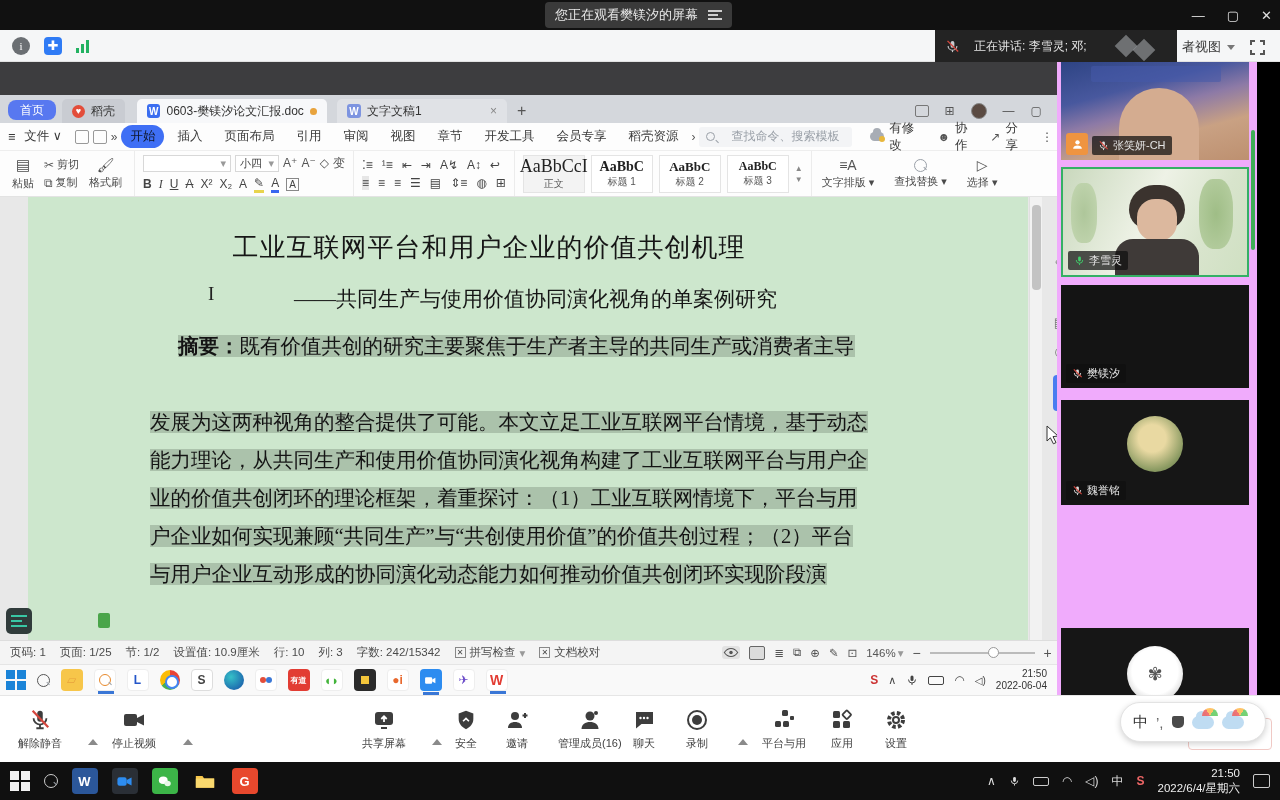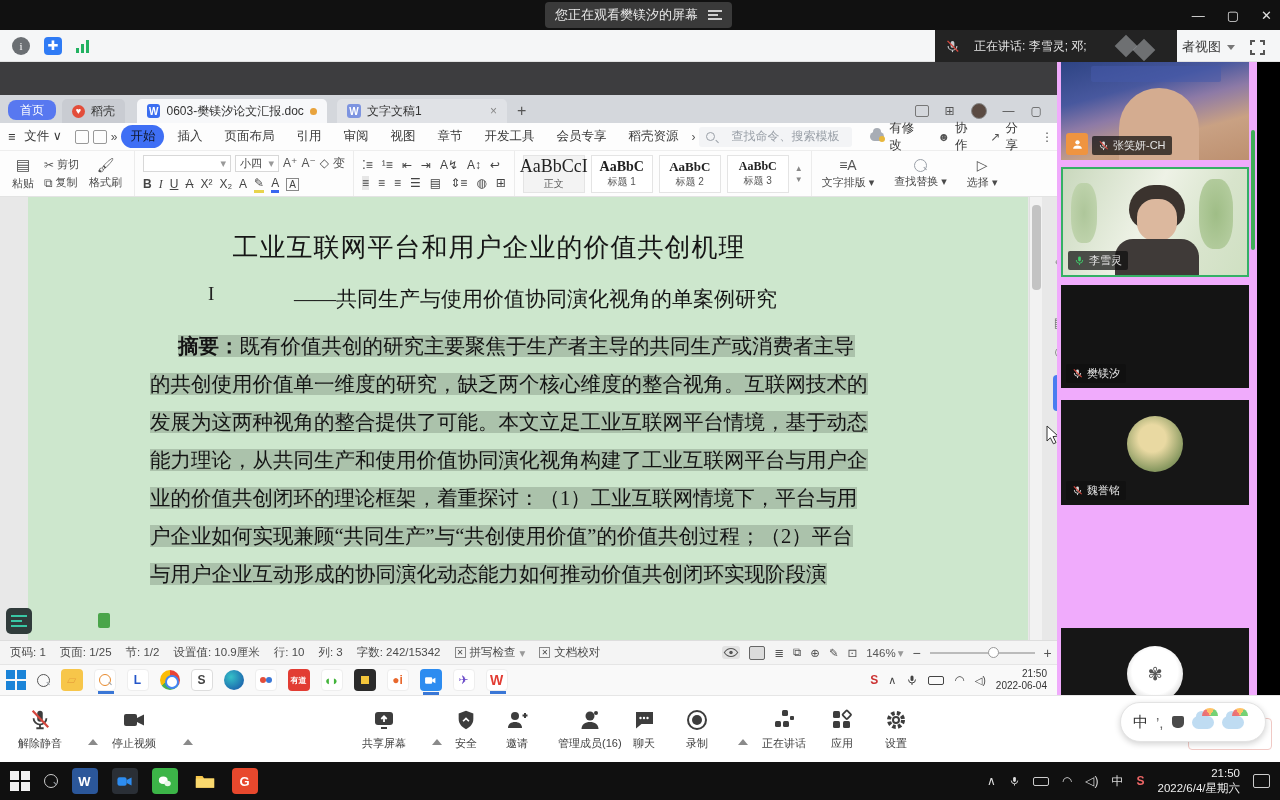--- a/index.html
+++ b/index.html
@@ -393,21 +393,20 @@
   <div class="abs docarea">
     <div class="page"></div>
 
     <div class="doctitle">工业互联网平台和用户企业的价值共创机理</div>
     <span class="ibeam">I</span>
     <div class="docsub">——共同生产与使用价值协同演化视角的单案例研究</div>
 
     <div class="absline" style="top:130px">
       <span style="padding-left:28px"></span><b class="hl">摘要：</b><span class="hl">既有价值共创的研究主要聚焦于生产者主导的共同生产或消费者主导</span>
     </div>
-    <div class="absline" style="top:168px"><span class="hl">的共创使用价值单一维度的研究，缺乏两个核心维度的整合视角。互联网技术的</span></div>
     <div class="absline" style="top:206px"><span class="hl">发展为这两种视角的整合提供了可能。本文立足工业互联网平台情境，基于动态</span></div>
     <div class="absline" style="top:244px"><span class="hl">能力理论，从共同生产和使用价值协同演化视角构建了工业互联网平台与用户企</span></div>
     <div class="absline" style="top:282px"><span class="hl">业的价值共创闭环的理论框架，着重探讨：（1）工业互联网情境下，平台与用</span></div>
     <div class="absline" style="top:320px"><span class="hl">户企业如何实现兼顾“共同生产”与“共创使用价值”的价值共创过程；（2）平台</span></div>
     <div class="absline" style="top:358px"><span class="hl">与用户企业互动形成的协同演化动态能力如何推动价值共创闭环实现阶段演</span></div>
 
     <div class="vsb">
         <div class="thumb"></div>
       </div>
 
@@ -664,21 +663,21 @@
       <span>录制</span>
     </div>
     <span class="abs" style="left:738px;top:26px"><span class="caret-u"></span></span>
     <div class="ctrl" style="left:762px">
       <svg width="24" height="24" viewBox="0 0 24 24">
           <rect x="10" y="2" width="6" height="6" rx="1.5" fill="#3d3d3d"></rect>
           <rect x="3" y="13" width="6" height="6" rx="1.5" fill="#3d3d3d"></rect>
           <rect x="11" y="13" width="6" height="6" rx="1.5" fill="#3d3d3d"></rect>
           <rect x="18" y="8" width="4" height="4" rx="1" fill="#3d3d3d"></rect>
         </svg>
-      <span>正在讲话</span>
+      <span>平台与用</span>
     </div>
     <div class="ctrl" style="left:830px">
       <svg width="24" height="24" viewBox="0 0 24 24">
           <rect x="3" y="3" width="7" height="7" rx="1.5" fill="#3d3d3d"></rect>
           <rect x="3" y="13" width="7" height="7" rx="1.5" fill="#3d3d3d"></rect>
           <rect x="13" y="13" width="7" height="7" rx="1.5" fill="#3d3d3d"></rect>
           <rect x="13.5" y="3.5" width="6.5" height="6.5" rx="1" fill="none" stroke="#3d3d3d" stroke-width="1.8" transform="rotate(45 16.8 6.8)"></rect>
         </svg>
       <span>应用</span>
     </div>

